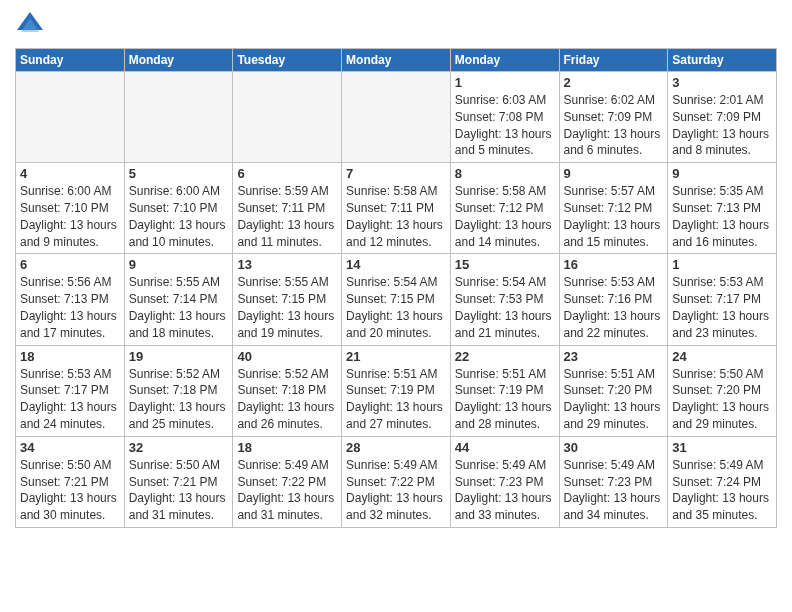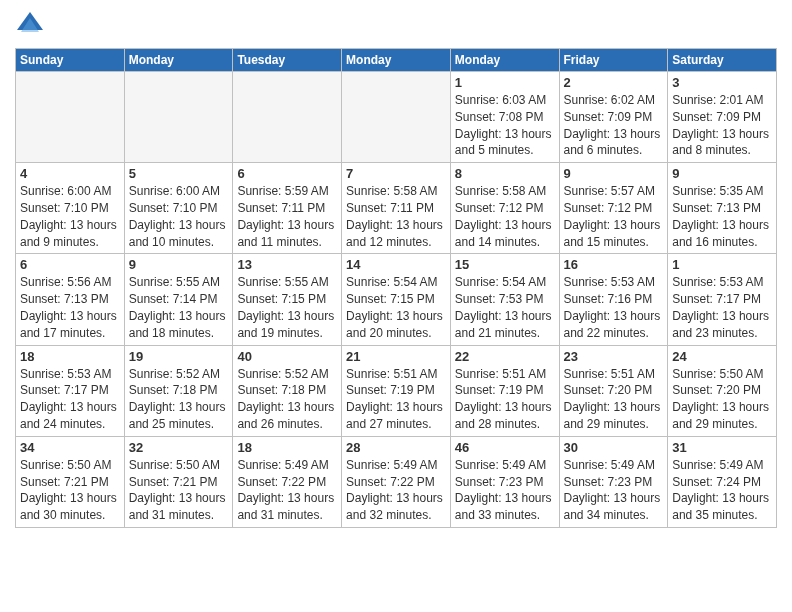--- a/index.html
+++ b/index.html
@@ -333,21 +333,21 @@
 and 31 minutes.</div>
           </td>
           <td>
             <div class="day-number">28</div>
             <div class="day-info">Sunrise: 5:49 AM
 Sunset: 7:22 PM
 Daylight: 13 hours
 and 32 minutes.</div>
           </td>
           <td>
-            <div class="day-number">46</div>
+            <div class="day-number">44</div>
             <div class="day-info">Sunrise: 5:49 AM
 Sunset: 7:23 PM
 Daylight: 13 hours
 and 33 minutes.</div>
           </td>
           <td>
             <div class="day-number">30</div>
             <div class="day-info">Sunrise: 5:49 AM
 Sunset: 7:23 PM
 Daylight: 13 hours

